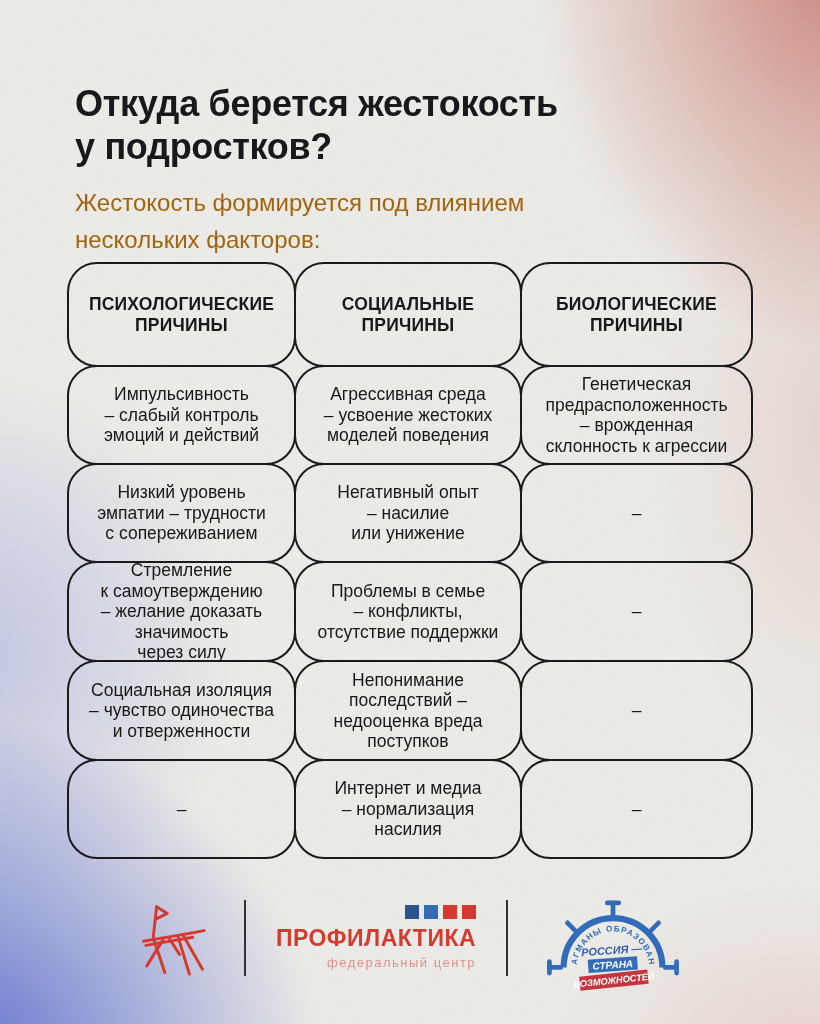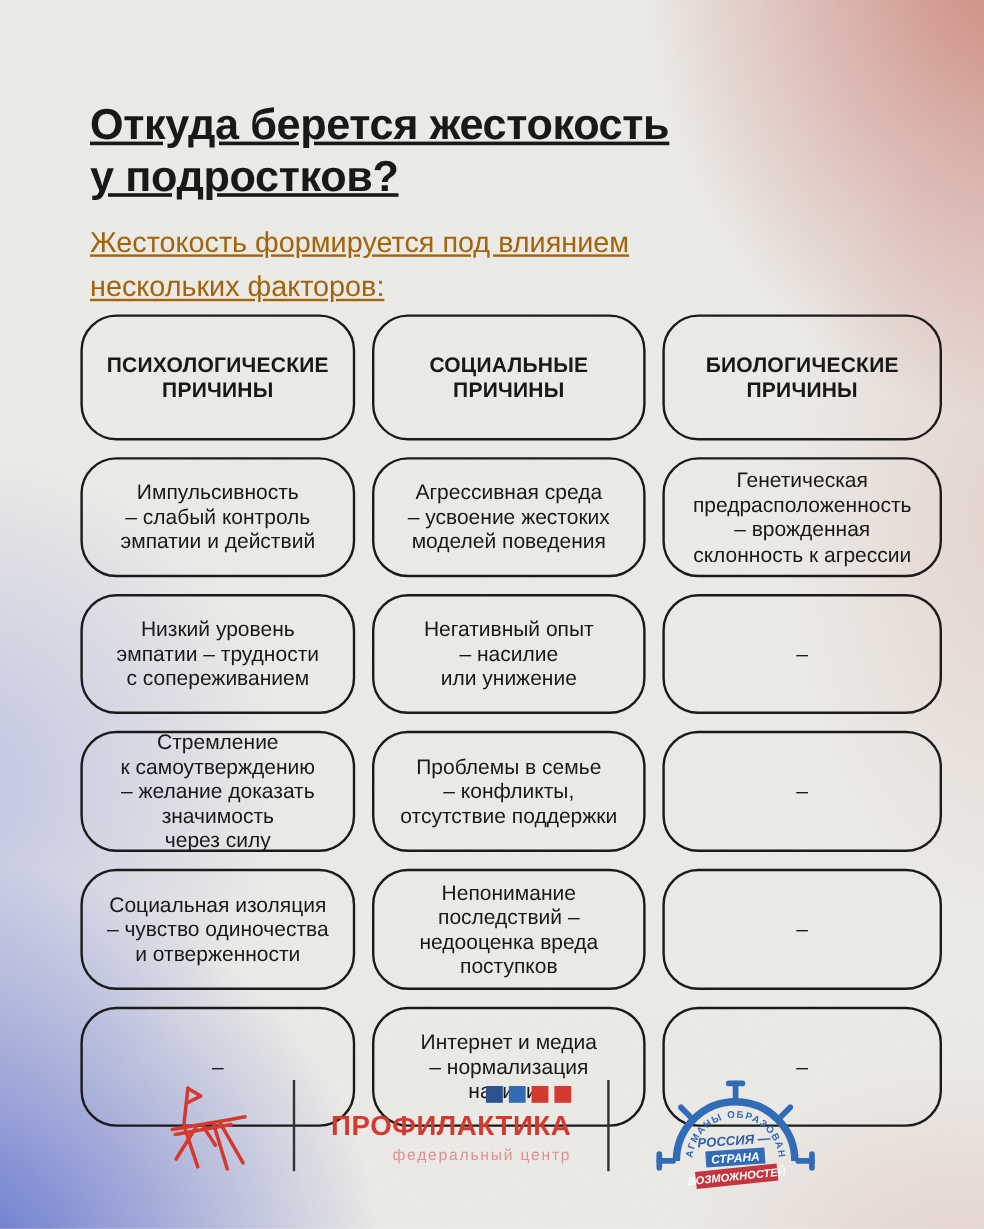--- a/index.html
+++ b/index.html
@@ -8,35 +8,34 @@
     font-family:"Liberation Sans","DejaVu Sans",sans-serif;
     color:#141414;
     background:
       radial-gradient(ellipse 430px 560px at 103% -5%, rgba(198,112,100,0.85), rgba(198,112,100,0) 72%),
       radial-gradient(ellipse 260px 480px at 102% 42%, rgba(215,160,150,0.30), rgba(215,160,150,0) 70%),
       radial-gradient(ellipse 540px 500px at -7% 104%, rgba(80,98,205,0.95), rgba(80,98,205,0) 70%),
       radial-gradient(ellipse 430px 430px at -5% 64%, rgba(122,136,220,0.40), rgba(122,136,220,0) 65%),
       radial-gradient(ellipse 320px 220px at 97% 102%, rgba(226,186,179,0.45), rgba(226,186,179,0) 72%),
       #ecebe7;
   }
-  .pre{white-space:pre-line;text-decoration:underline;}
+  .pre{white-space:pre-line;}
   .title{
     position:absolute;left:75px;top:58px;width:660px;
     font-size:36px;line-height:43px;font-weight:800;letter-spacing:-0.3px;
   }
   .subtitle{
     position:absolute;left:75px;top:160px;width:620px;
     font-size:24px;line-height:37px;font-weight:400;color:#a16207;
   }
   .causes-table{
     position:absolute;left:68px;top:263px;width:684px;
     display:grid;
     grid-template-columns:227px 226px 231px;
     grid-template-rows:103px 98px 98px 99px 99px 98px;
-    gap:16px;
   }
   .cell{
     margin:-1.3px;
     border:2.6px solid #161616;
     border-radius:30px;
     display:flex;align-items:center;justify-content:center;
     text-align:center;
     padding:6px 12px;box-sizing:border-box;
     font-size:17.5px;line-height:20.5px;
     background:transparent;
@@ -66,21 +65,21 @@
 
 <div class="causes-table">
     <div class="cell header">ПСИХОЛОГИЧЕСКИЕ
 ПРИЧИНЫ</div>
     <div class="cell header">СОЦИАЛЬНЫЕ
 ПРИЧИНЫ</div>
     <div class="cell header">БИОЛОГИЧЕСКИЕ
 ПРИЧИНЫ</div>
     <div class="cell">Импульсивность
 – слабый контроль
-эмпатии и действий</div>
+эмоций и действий</div>
     <div class="cell">Агрессивная среда
 – усвоение жестоких
 моделей поведения</div>
     <div class="cell">Генетическая
 предрасположенность
 – врожденная
 склонность к агрессии</div>
     <div class="cell">Низкий уровень
 эмпатии – трудности
 с сопереживанием</div>

